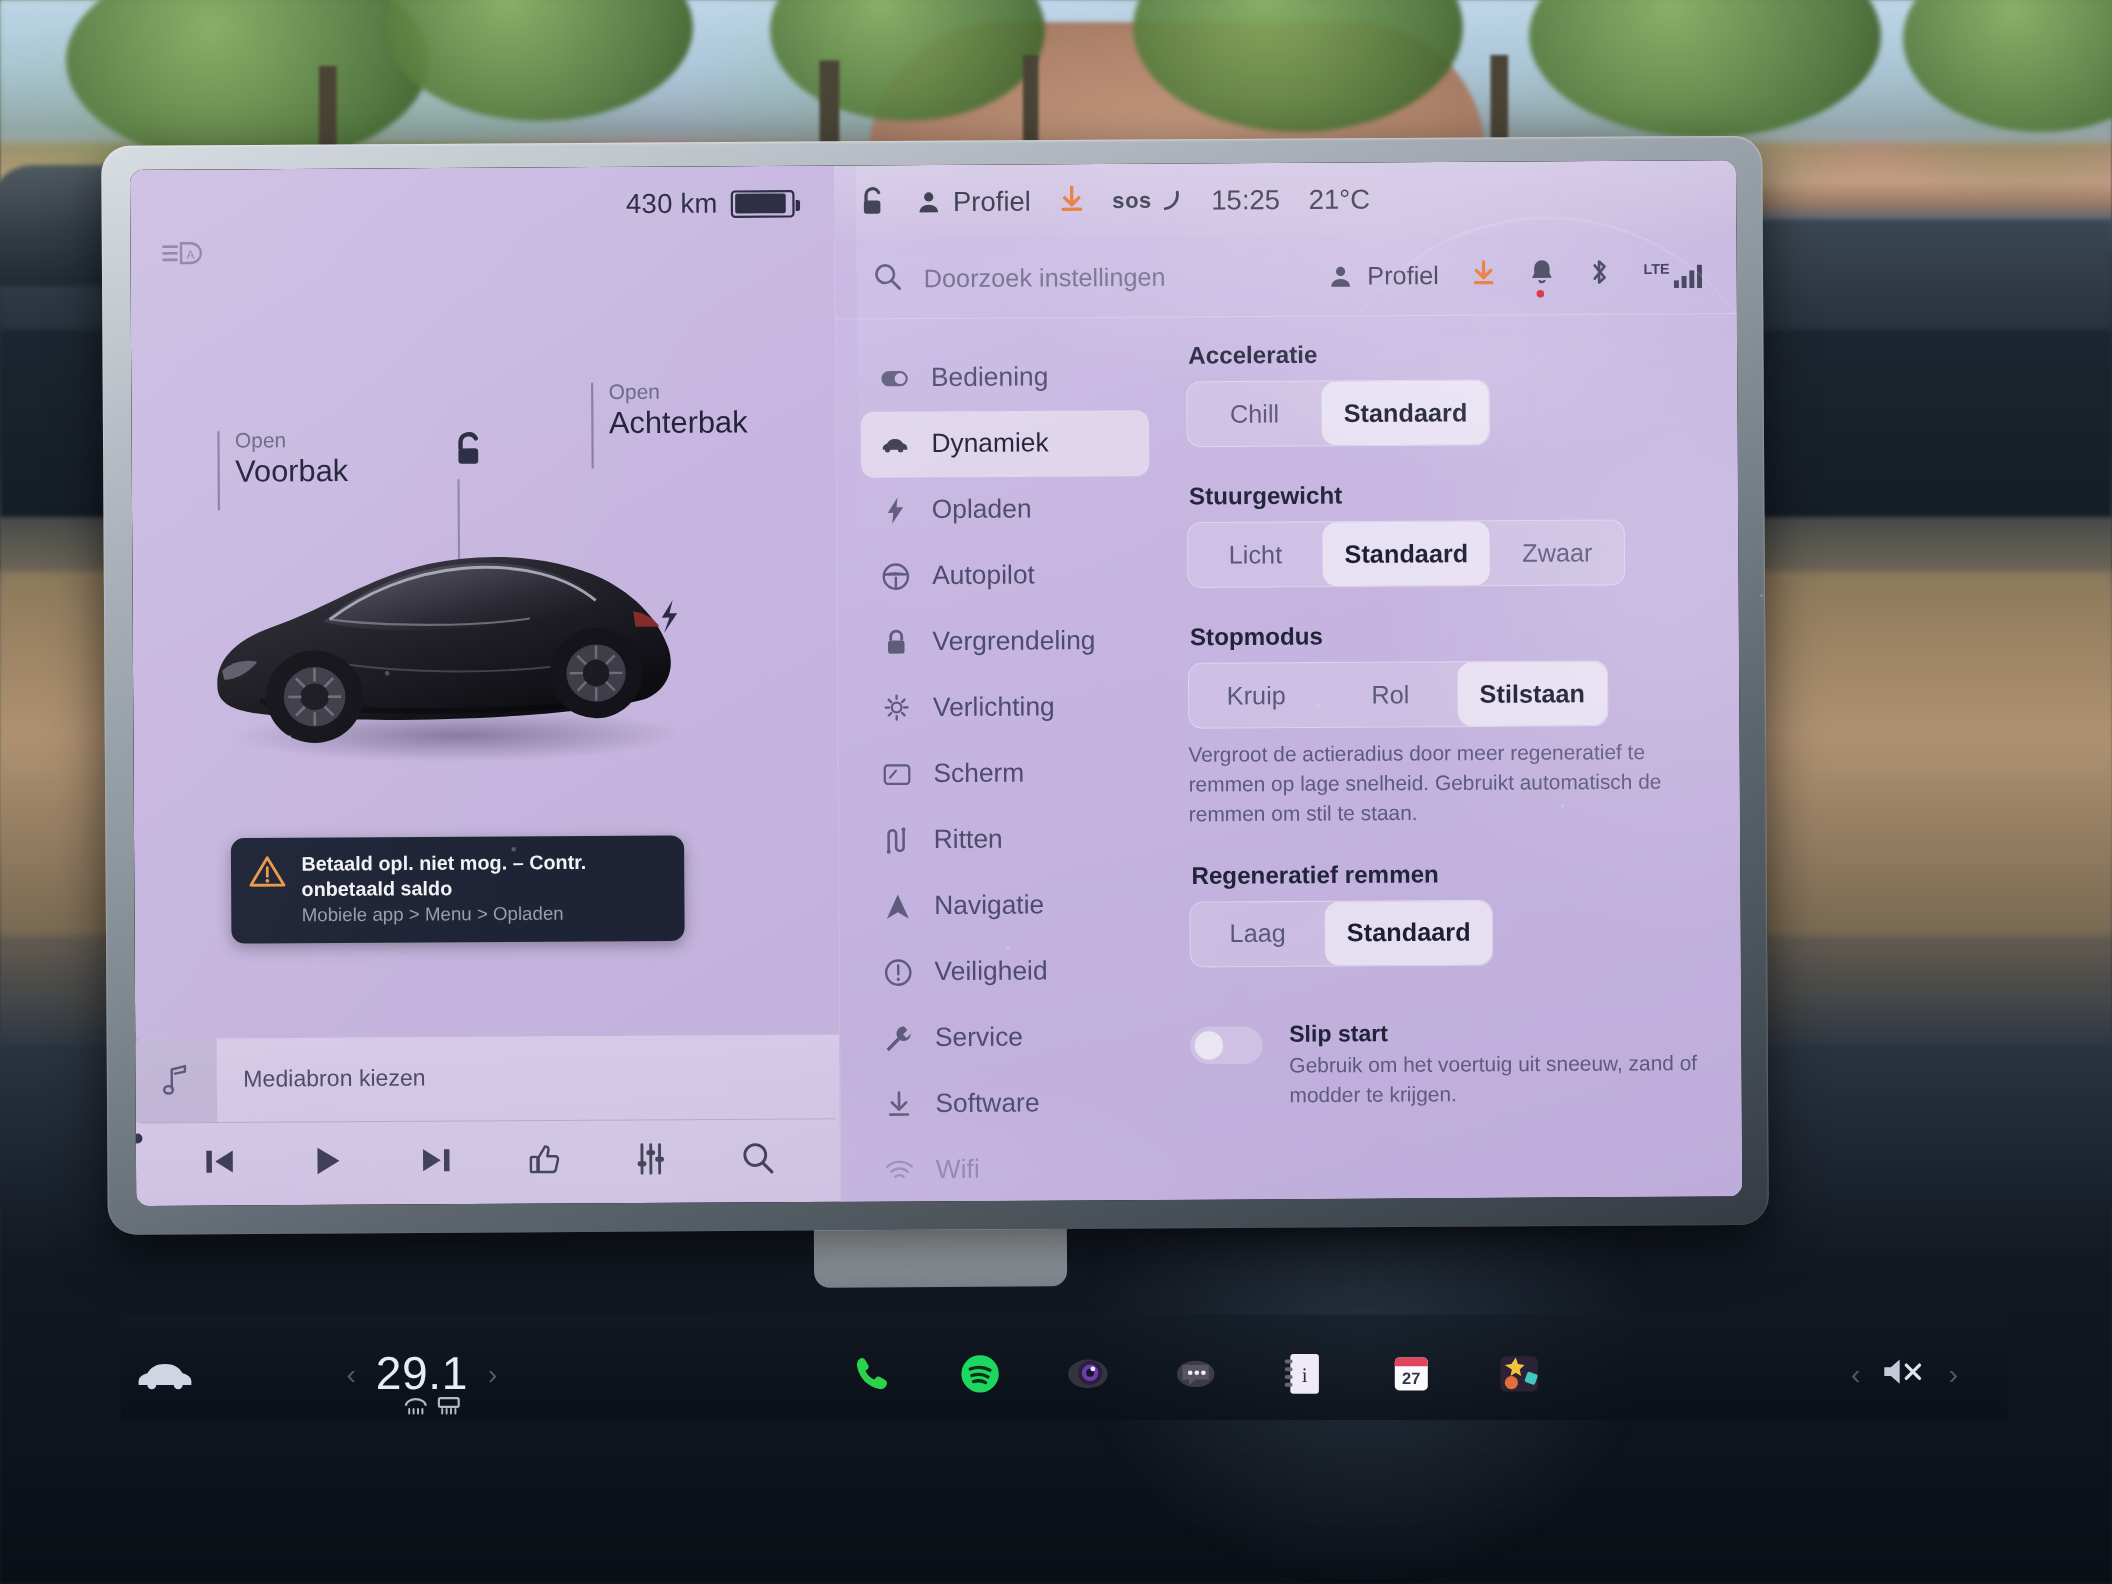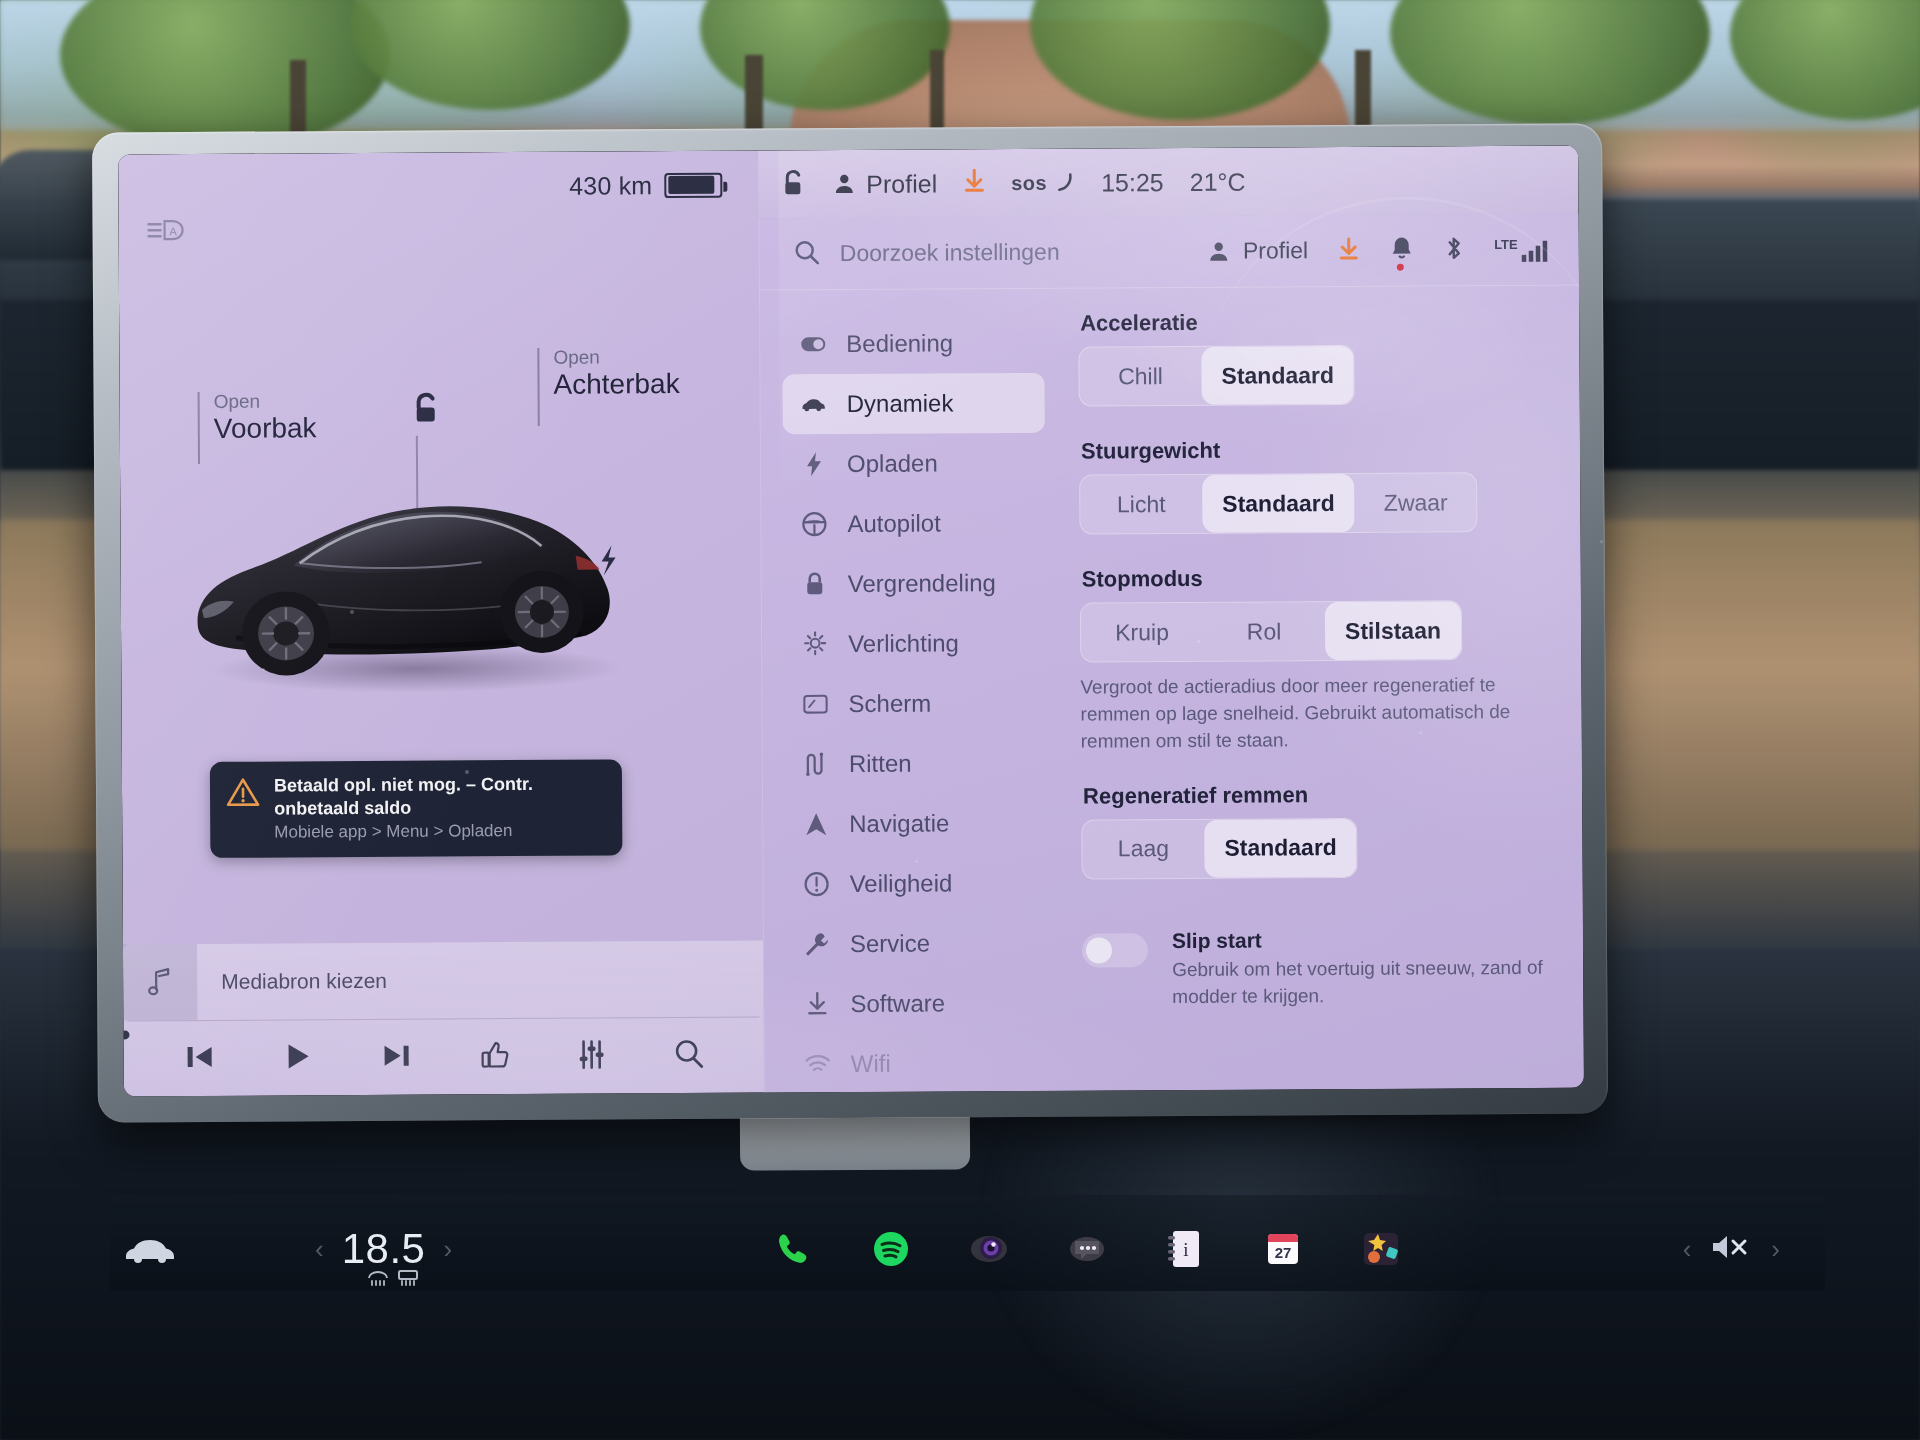--- a/index.html
+++ b/index.html
@@ -754,21 +754,21 @@
 
 <div class="taskbar-bg"></div>
 <div class="taskbar">
   <span class="tb-car">
     <svg width="56" height="34" viewBox="0 0 56 34">
         <path d="M4 24c0-4 3.6-6.6 8-7.6C15 11 20 8 28 8s13 3 16 8.4c4.4 1 8 3.6 8 7.6v3h-8a4 4 0 0 1-8 0H20a4 4 0 0 1-8 0H4Z" fill="#cfd6e2"></path>
       </svg>
   </span>
   <div class="tb-temp">
     <span class="chev">‹</span>
-    <span class="temp-val">18.5</span>
+    <span class="temp-val">29.1</span>
     <span class="chev">›</span>
     <span class="defrost">
       <svg width="22" height="18" viewBox="0 0 22 18">
           <path d="M2 9a9 6 0 0 1 18 0" stroke="#cfd6e2" stroke-width="2" fill="none"></path>
           <path d="M5 12v4M9 12v4M13 12v4M17 12v4" stroke="#cfd6e2" stroke-width="1.8" stroke-linecap="round"></path>
         </svg>
       <svg width="22" height="18" viewBox="0 0 22 18">
           <rect x="2" y="2" width="18" height="8" rx="1.5" stroke="#cfd6e2" stroke-width="2" fill="none"></rect>
           <path d="M5 12v4M9 12v4M13 12v4M17 12v4" stroke="#cfd6e2" stroke-width="1.8" stroke-linecap="round"></path>
         </svg>

